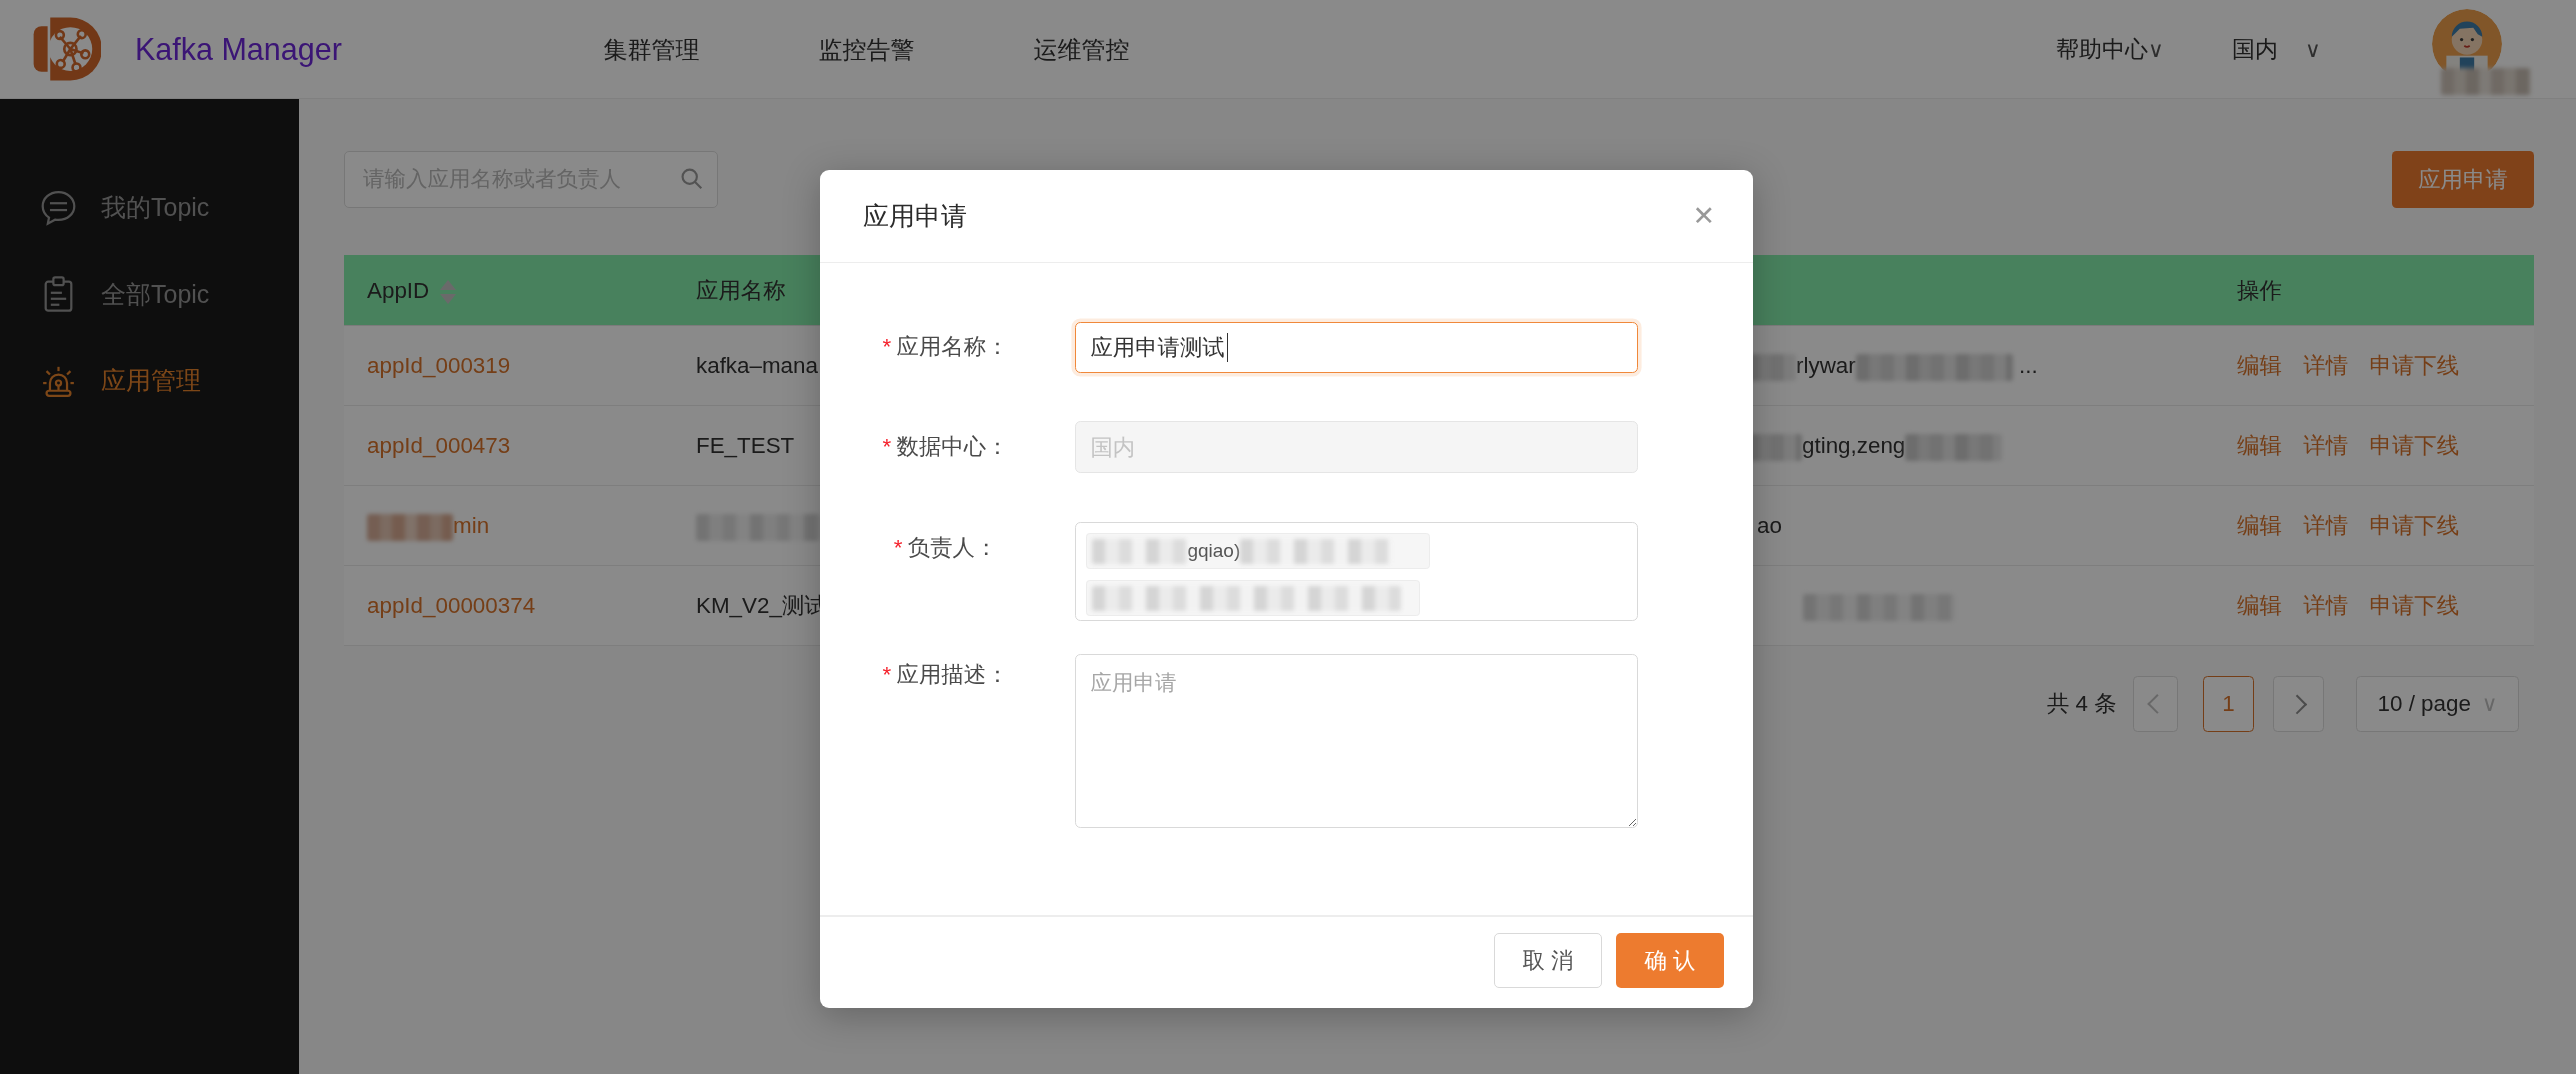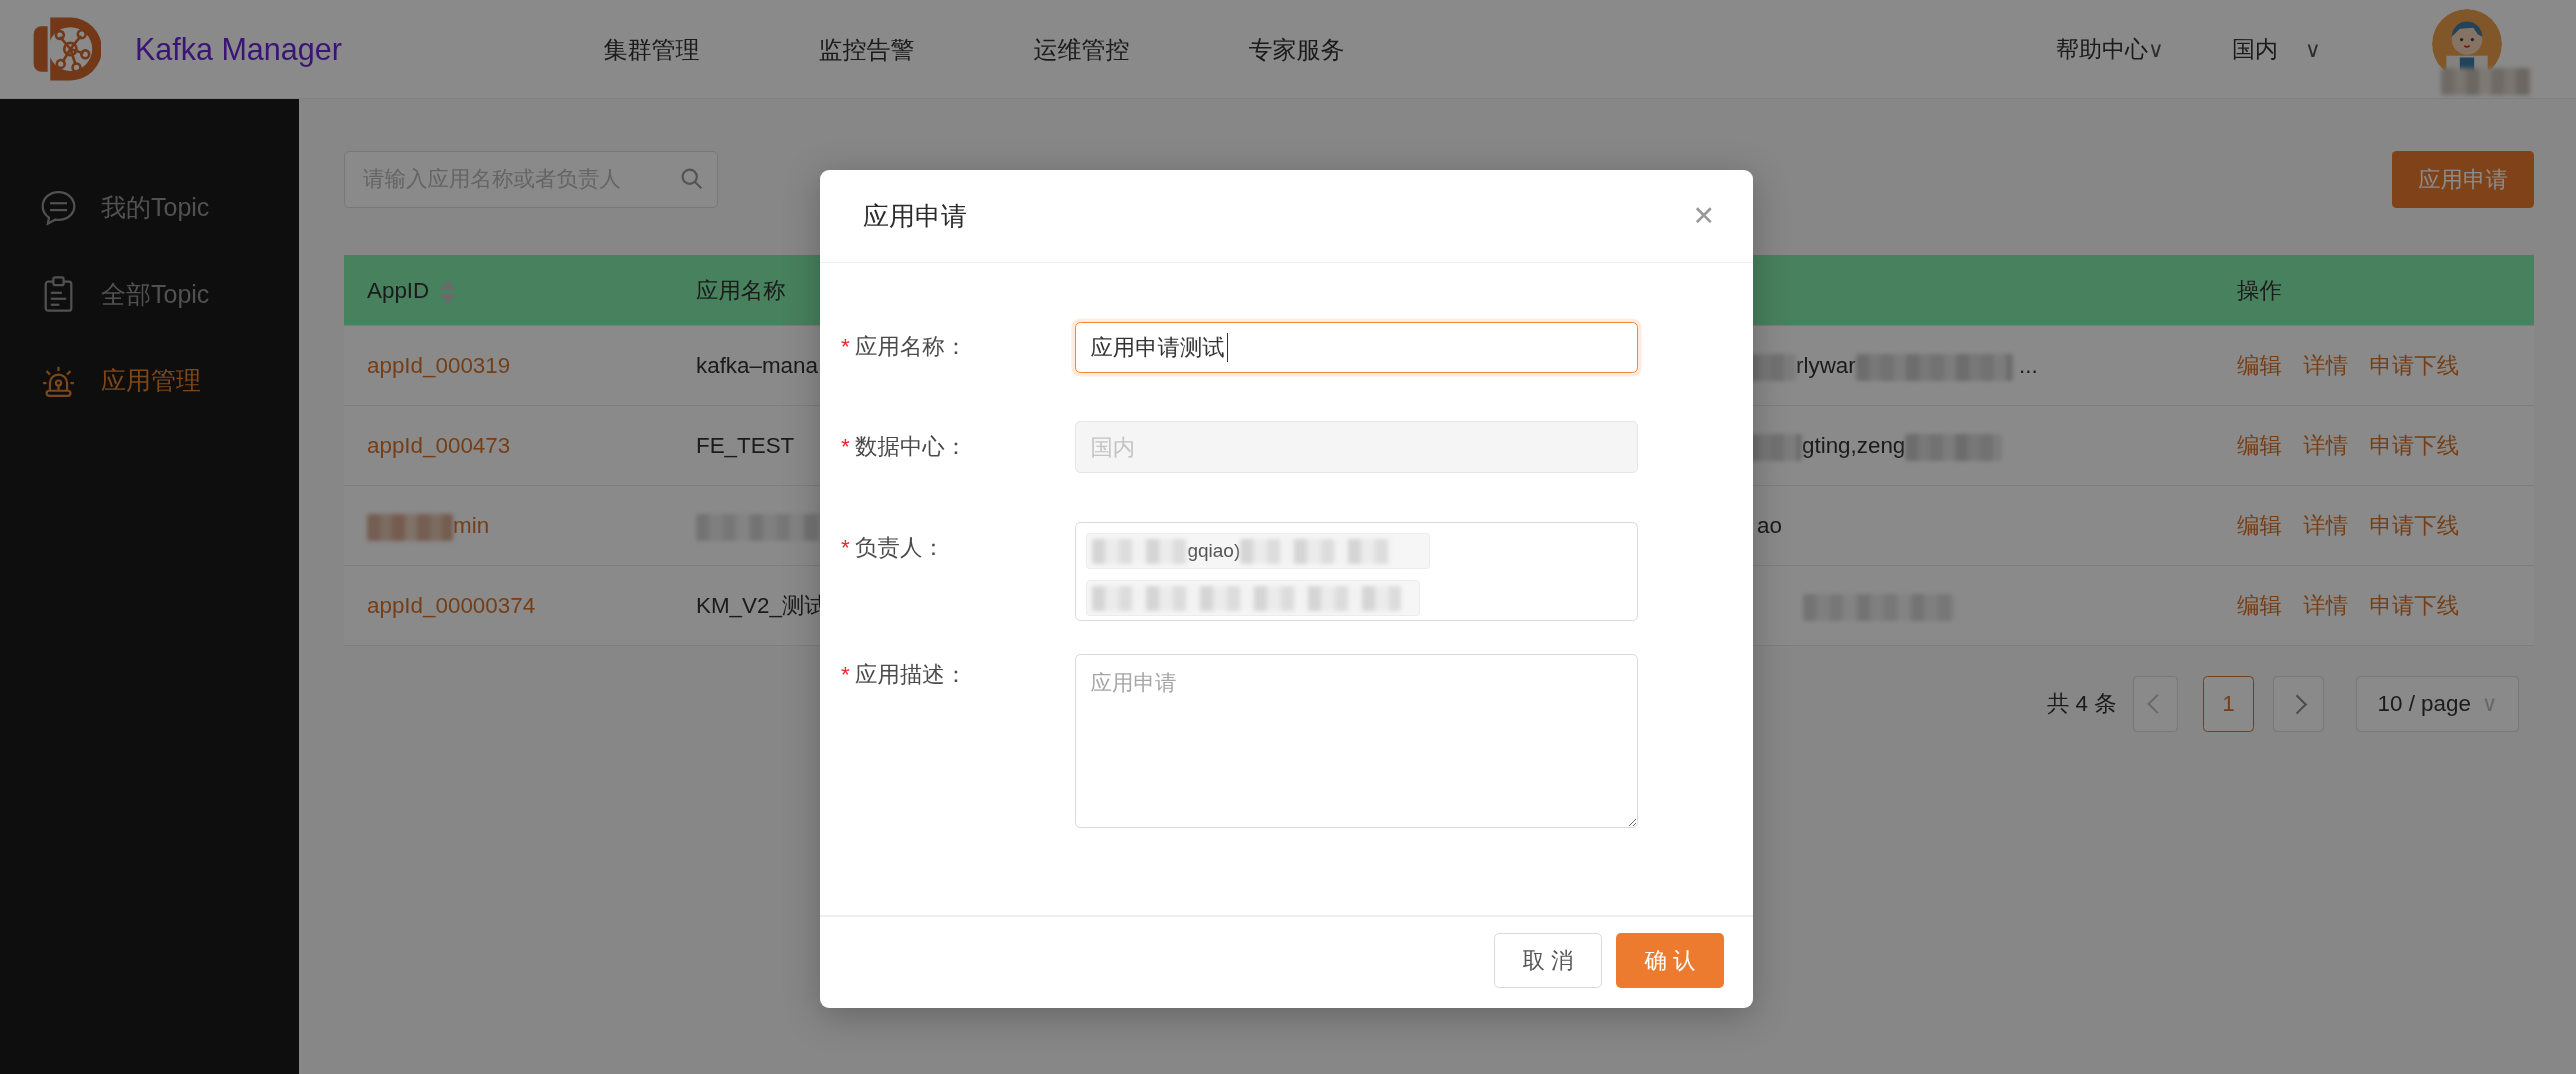--- a/index.html
+++ b/index.html
@@ -87,21 +87,21 @@
   .pg-size .caret-glyph { color:#bfbfbf; }
 
   
   .overlay { position:absolute; left:0; top:0; width:2576px; height:1075px; background:rgba(0,0,0,0.46); z-index:40; }
   .modal { position:absolute; left:820px; top:170px; width:933px; height:838px; background:#fff;
     border-radius:9px; z-index:50; box-shadow:0 7.2px 36px rgba(0,0,0,0.25); }
   .modal-header { position:absolute; left:0; top:0; width:100%; height:93px; border-bottom:1.8px solid #ededed; }
   .modal-title { position:absolute; left:43px; top:0; height:93px; line-height:93px; font-size:26px; color:#2b2b2b; }
   .modal-close { position:absolute; right:38px; top:0; height:93px; line-height:93px; font-size:27px;
     color:#999; cursor:pointer; }
-  .m-label { position:absolute; left:21px; width:233px; text-align:left; font-size:22.4px; color:#4a4a4a;
+  .m-label { position:absolute; left:9px; width:233px; text-align:center; font-size:22.4px; color:#4a4a4a;
     height:30.5px; line-height:30.5px; white-space:nowrap; }
   .req { color:#F5222D; margin-right:5.4px; font-size:22.4px; }
   .fake-input { position:absolute; left:255px; width:563px; height:51px; border:1.8px solid #F0883A; border-radius:5.4px;
     background:#fff; box-shadow:0 0 0 3.6px rgba(240,136,58,0.16); display:flex; align-items:center;
     padding:0 14.4px; font-size:22.4px; color:#333; cursor:text; }
   .caret-bar { display:inline-block; width:1.8px; height:29px; background:#333; margin-left:1.8px; }
   .dis-input { position:absolute; left:255px; width:563px; height:52px; border:1.8px solid #e5e5e5; border-radius:5.4px;
     background:#f5f5f5; color:#c3c3c3; font-size:22.4px; padding:0 14.4px; font-family:inherit; }
   .owner-box { position:absolute; left:255px; top:352px; width:563px; height:99px; border:1.8px solid #d9d9d9;
     border-radius:5.4px; background:#fff; }
@@ -142,21 +142,20 @@
             <circle cx="52" cy="61" r="4.5"></circle>
         </g>
       </svg>
     </div>
     <div class="app-title">Kafka Manager</div>
 
     <div class="tabs">
       <div class="tab">集群管理</div>
       <div class="tab">监控告警</div>
       <div class="tab">运维管控</div>
-      <div class="tab">专家服务</div>
     </div>
 
     <div class="top-right-item" style="left:2056px;">
       <span>帮助中心</span>
         <span class="caret-glyph">∨</span>
     </div>
     <div class="top-right-item" style="left:2232px;">
       <span>国内</span>
         <span class="caret-glyph" style="margin-left:27px;">∨</span>
     </div>

